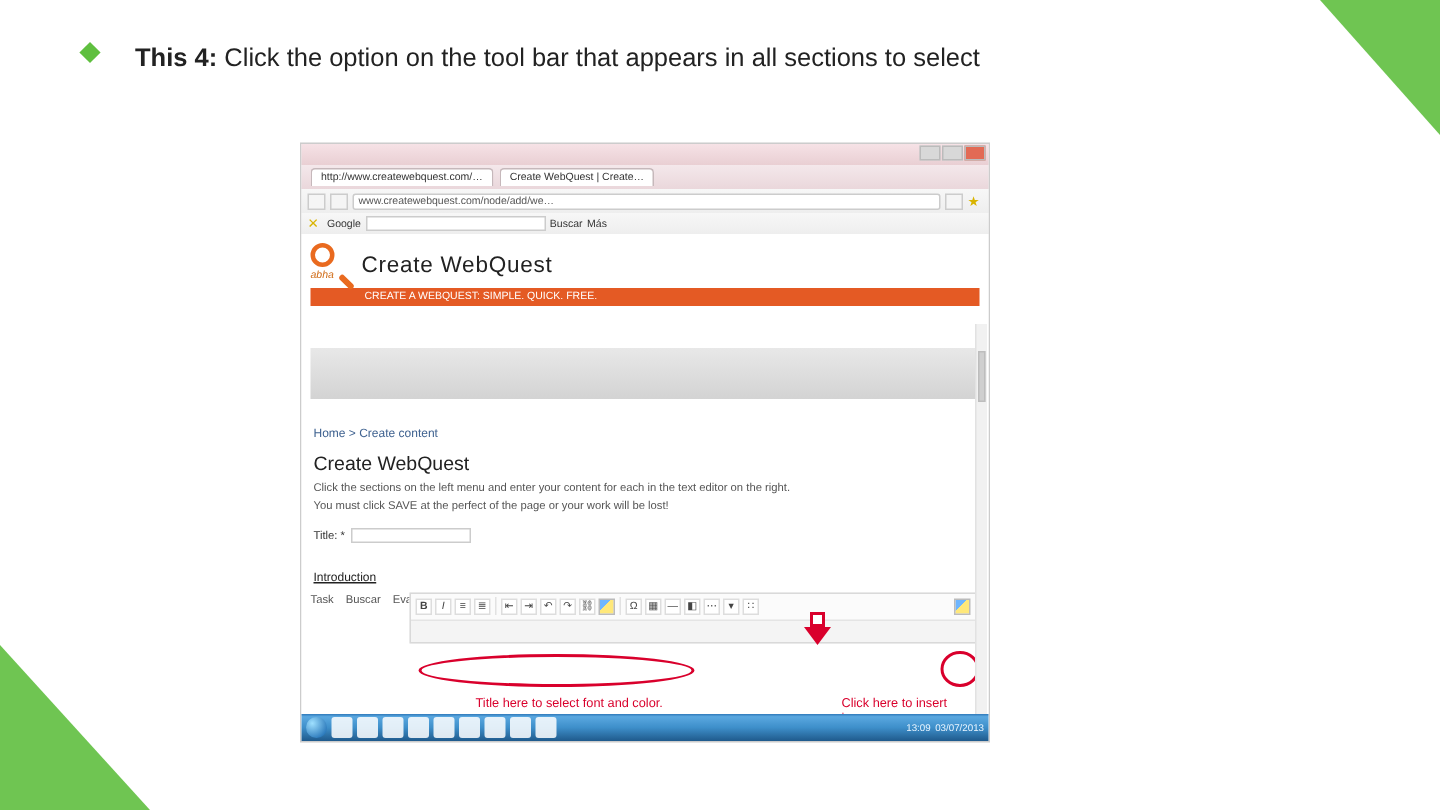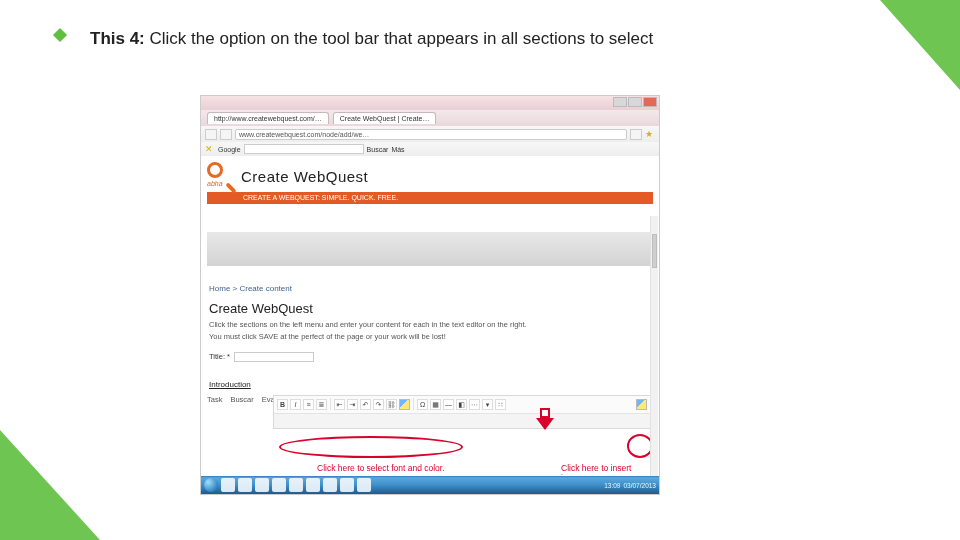--- a/index.html
+++ b/index.html
@@ -177,21 +177,21 @@
           </div>
         </div>
       </div>
 
       <div class="arrow-down">
         <div class="shaft"></div>
           <div class="head"></div>
       </div>
       <div class="ellipse tbl"></div>
       <div class="ellipse img"></div>
-      <div class="callout bl">Click here to select font and color.</div>
+      <div class="callout bl">Title here to select font and color.</div>
       <div class="callout br">Click here to insert images.</div>
 
       <div class="scrollbar">
           <div class="thumb"></div>
         </div>
     </div>
 
     <div class="taskbar">
       <div class="tb-icon orb"></div>
       <div class="tb-icon"></div>

